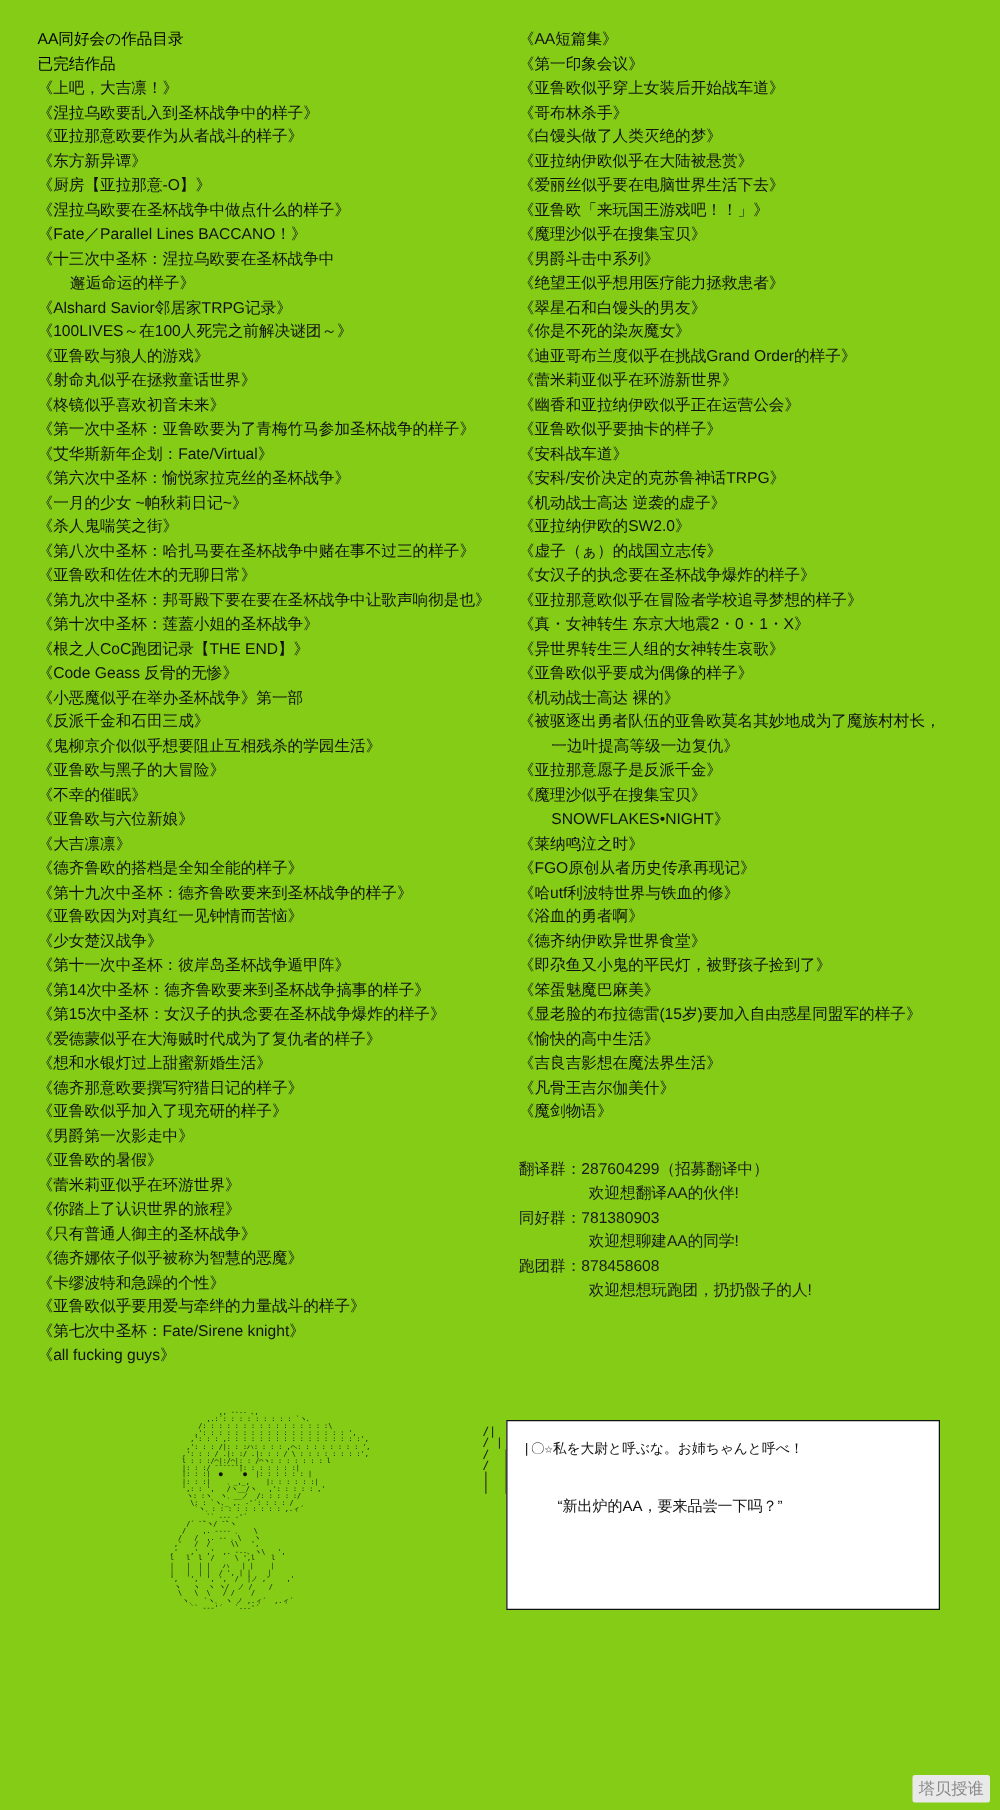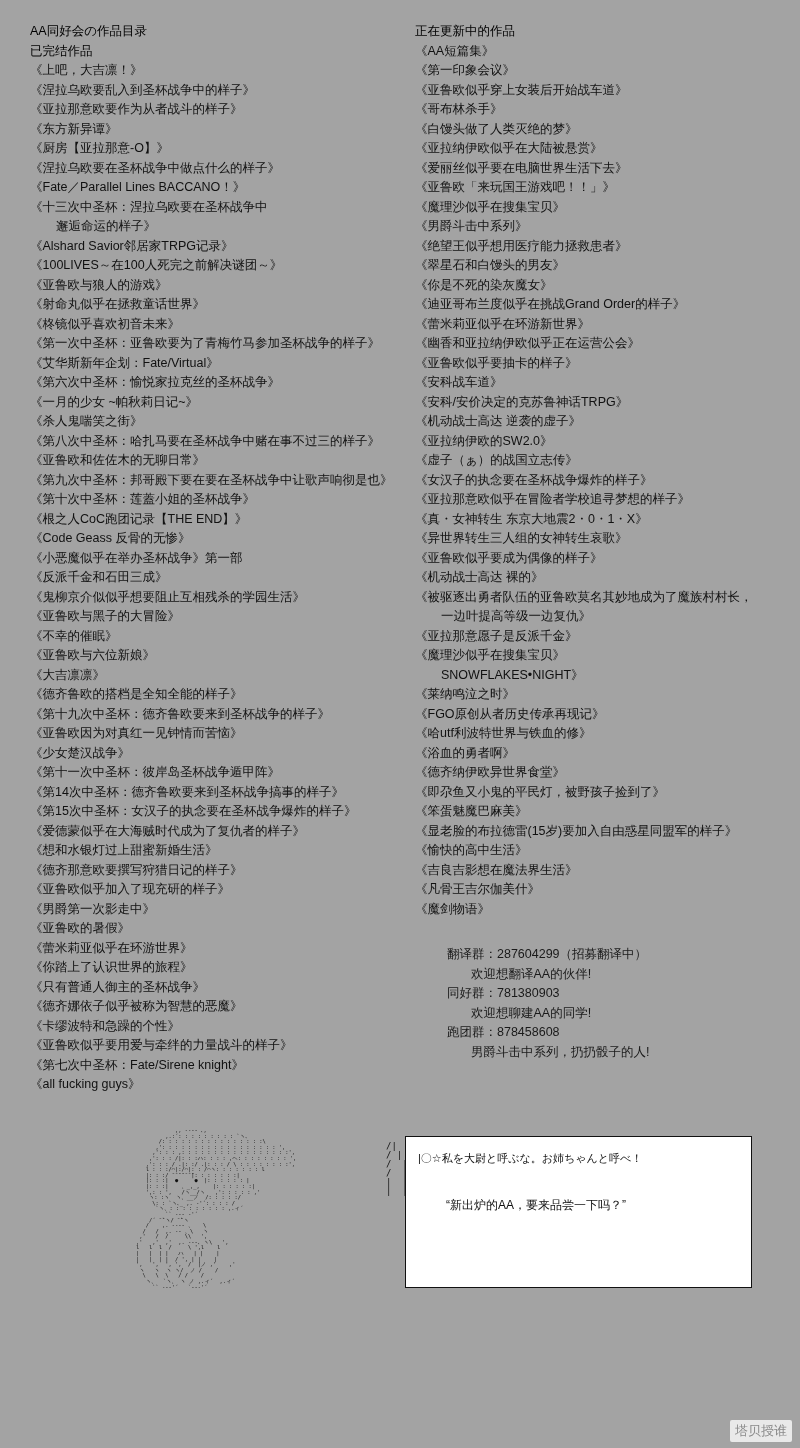--- a/index.html
+++ b/index.html
@@ -13,21 +13,21 @@
     position: relative;
     font-family: "Liberation Sans", "DejaVu Sans", sans-serif;
     color: #1a1a1a;
     overflow: hidden;
   }
   .page {
     position: absolute;
     left: 0; top: 0;
     width: 800px;
     height: 1448px;
-    background: #a3a3a3;
+    background: #84cc16;
   }
   .columns {
     position: absolute;
     left: 0; top: 22px;
     width: 800px;
   }
   .col {
     position: absolute;
     top: 0;
   }
@@ -50,21 +50,20 @@
   }
 
   
   .contacts {
     margin-top: 26px;
     font-size: 12.5px;
     line-height: 19.5px;
   }
   .contact-label {
     white-space: nowrap;
-    margin-left: 32px;
   }
   .contact-note {
     padding-left: 56px;
   }
 
   
   .art-wrap {
     position: absolute;
     left: 0;
     top: 1128px;
@@ -91,20 +90,21 @@
     border: 1px solid #111;
     background: #fff;
   }
   .bubble-text1 {
     position: absolute;
     left: 12px;
     top: 14px;
     font-size: 11px;
     white-space: nowrap;
     color: #111;
+    font-family: Liberation Mono, monospace;
   }
   .bubble-text2 {
     position: absolute;
     left: 40px;
     top: 60px;
     font-size: 12px;
     white-space: nowrap;
     color: #111;
   }
   .bubble-tail {
@@ -189,21 +189,20 @@
           <div class="entry">《只有普通人御主的圣杯战争》</div>
           <div class="entry">《德齐娜依子似乎被称为智慧的恶魔》</div>
           <div class="entry">《卡缪波特和急躁的个性》</div>
           <div class="entry">《亚鲁欧似乎要用爱与牵绊的力量战斗的样子》</div>
           <div class="entry">《第七次中圣杯：Fate/Sirene knight》</div>
           <div class="entry">《all fucking guys》</div>
         </div>
     </div>
 
     <div class="col col-right">
-      <div class="heading">正在更新中的作品</div>
       <div id="right-list">
           <div class="entry">《AA短篇集》</div>
           <div class="entry">《第一印象会议》</div>
           <div class="entry">《亚鲁欧似乎穿上女装后开始战车道》</div>
           <div class="entry">《哥布林杀手》</div>
           <div class="entry">《白馒头做了人类灭绝的梦》</div>
           <div class="entry">《亚拉纳伊欧似乎在大陆被悬赏》</div>
           <div class="entry">《爱丽丝似乎要在电脑世界生活下去》</div>
           <div class="entry">《亚鲁欧「来玩国王游戏吧！！」》</div>
           <div class="entry">《魔理沙似乎在搜集宝贝》</div>
@@ -249,21 +248,21 @@
           <div>
             <div class="contact-label">翻译群：287604299（招募翻译中）</div>
             <div class="contact-note">欢迎想翻译AA的伙伴!</div>
           </div>
           <div>
             <div class="contact-label">同好群：781380903</div>
             <div class="contact-note">欢迎想聊建AA的同学!</div>
           </div>
           <div>
             <div class="contact-label">跑团群：878458608</div>
-            <div class="contact-note">男爵斗击中系列，扔扔骰子的人!</div>
+            <div class="contact-note">欢迎想想玩跑团，扔扔骰子的人!</div>
           </div>
         </div>
     </div>
 
   </div>
 
   <div class="art-wrap">
     <div class="art">                    ,, -‐‐- ､,
                  ,.:´: : : : : : : : : `ヽ､
                /: : : : : : : : : : : : : : : :\

